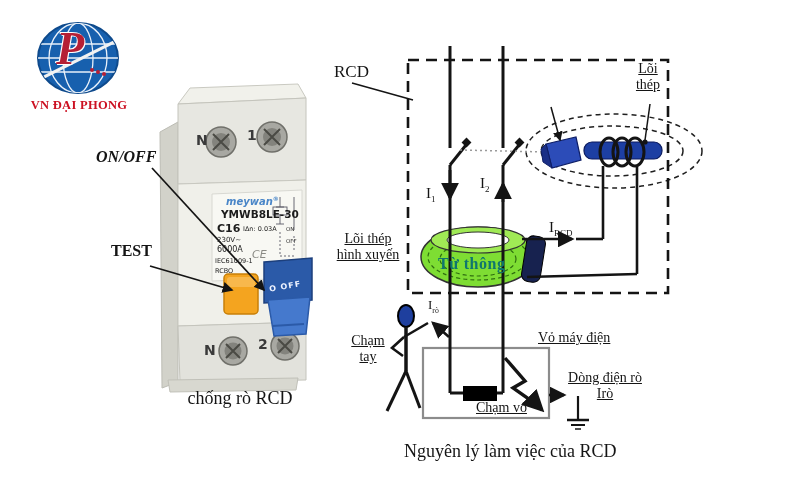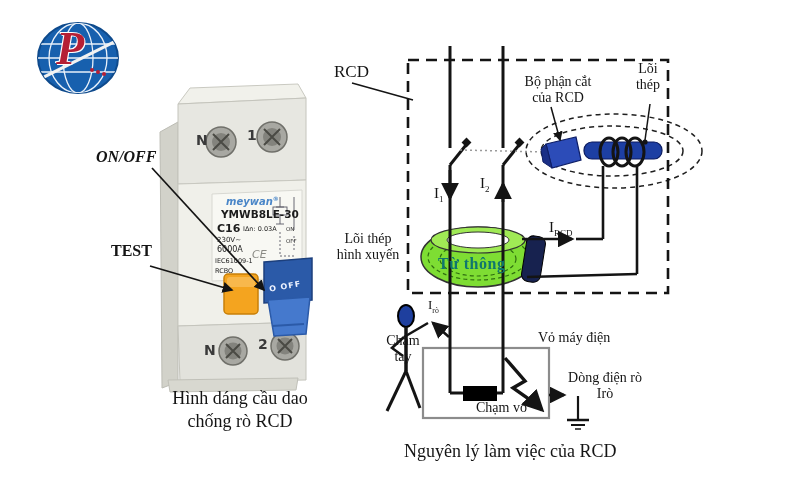--- a/index.html
+++ b/index.html
@@ -3,21 +3,21 @@
 <meta charset="utf-8">
 <style>
   html,body{margin:0;padding:0;background:#fff;}
   .stage{position:relative;width:800px;height:500px;background:#ffffff;overflow:hidden;
          font-family:"Liberation Serif", serif;color:#141414;}
   .art{position:absolute;left:0;top:0;width:800px;height:500px;}
   .lbl{position:absolute;white-space:nowrap;color:#141414;line-height:1.15;}
   .center{text-align:center;}
   sub{font-size:0.60em;line-height:0;}
   .serif17{font-size:17px;}
-  .serif14{font-size:14px;}
+  .serif14{font-size:14px;text-decoration:underline;}
   .serif15{font-size:15px;}
   .cap18{font-size:18px;}
   .flux{font-size:16px;font-weight:bold;color:#0f766e;letter-spacing:0.5px;}
   .brandtext{position:absolute;left:24px;top:98px;width:110px;text-align:center;
              font-size:12.5px;font-weight:bold;color:#cc1122;letter-spacing:0.3px;
              font-family:"Liberation Serif",serif;}
   .logo-p{position:absolute;left:56px;top:22px;font-size:46px;font-weight:bold;font-style:italic;
           color:#b51f35;text-shadow:1px 1px 0 #fff,-1px -1px 0 #fff;font-family:"Liberation Serif",serif;}
   .np{position:absolute;font-family:"DejaVu Sans",sans-serif;color:#1c1c1c;white-space:nowrap;}
   .onofflbl{font-size:16px;font-weight:600;}
@@ -198,20 +198,21 @@
       <g stroke="#141414">
         <line x1="567" y1="420" x2="589" y2="420" stroke-width="2.5"></line>
         <line x1="571" y1="425" x2="585" y2="425" stroke-width="2"></line>
         <line x1="575" y1="429" x2="581" y2="429" stroke-width="1.5"></line>
       </g>
     </g>
   </g>
 </svg>
 
 <div class="logo-p">P</div>
+<div class="brandtext">VN ĐẠI PHONG</div>
 
 <div class="lbl onofflbl" style="left:96px;top:148px;font-style:italic;">ON/OFF</div>
 <div class="lbl onofflbl" style="left:111px;top:242px;">TEST</div>
 
 <div class="terminal" style="left:196px;top:132px;">N</div>
 <div class="terminal" style="left:247px;top:127px;">1</div>
 <div class="terminal" style="left:204px;top:342px;">N</div>
 <div class="terminal" style="left:258px;top:336px;">2</div>
 
 <div class="np" style="left:226px;top:195px;font-size:10px;font-weight:bold;font-style:italic;color:#4a86c8;"><span>meywan</span><span style="font-size:6px;vertical-align:super;">®</span></div>
@@ -221,50 +222,45 @@
 <div class="np" style="left:217px;top:236px;font-size:7px;">230V~</div>
 <div class="np" style="left:217px;top:245px;font-size:8px;">6000A</div>
 <div class="np" style="left:215px;top:257px;font-size:6.5px;">IEC61009-1</div>
 <div class="np" style="left:215px;top:267px;font-size:6.5px;">RCBO</div>
 <div class="np" style="left:252px;top:248px;font-size:11px;font-style:italic;color:#8a8a84;">CE</div>
 <div class="np" style="left:286px;top:226px;font-size:5.5px;color:#333;">ON</div>
 <div class="np" style="left:286px;top:238px;font-size:5.5px;color:#333;">OFF</div>
 <div class="lever-txt">O OFF</div>
 
 <div class="lbl cap18 center" style="left:158px;top:387px;width:164px;line-height:1.25;">
-  <div>Hình dáng cầu dao</div>
   <div>chống rò RCD</div>
 </div>
 
 <div class="lbl serif17" style="left:334px;top:62px;">RCD</div>
 
-<div class="lbl serif14 center" style="left:510px;top:74px;width:96px;">
-  <div>Bộ phận cắt</div>
-  <div>của RCD</div>
-</div>
 
 <div class="lbl serif14 center" style="left:626px;top:61px;width:44px;">
   <div>Lõi</div>
   <div>thép</div>
 </div>
 
-<div class="lbl serif15" style="left:426px;top:185px;margin-left:8px;"><span>I</span><sub>1</sub></div>
+<div class="lbl serif15" style="left:426px;top:185px;"><span>I</span><sub>1</sub></div>
 <div class="lbl serif15" style="left:480px;top:175px;"><span>I</span><sub>2</sub></div>
 <div class="lbl serif15" style="left:549px;top:219px;"><span>I</span><sub>RCD</sub></div>
 
 <div class="lbl serif14 center" style="left:328px;top:231px;width:80px;">
   <div>Lõi thép</div>
   <div>hình xuyến</div>
 </div>
 
 <div class="lbl flux" style="left:438px;top:255px;">Từ thông</div>
 
 <div class="lbl" style="left:428px;top:298px;font-size:13px;"><span>I</span><sub>rò</sub></div>
 
-<div class="lbl serif14 center" style="left:344px;top:333px;width:48px;margin-left:35px;">
+<div class="lbl serif14 center" style="left:344px;top:333px;width:48px;">
   <div>Chạm</div>
   <div>tay</div>
 </div>
 
 <div class="lbl serif14" style="left:538px;top:330px;text-align:center;">Vỏ máy điện</div>
 <div class="lbl serif14" style="left:476px;top:400px;">Chạm vỏ</div>
 
 <div class="lbl serif14 center" style="left:558px;top:370px;width:94px;">
   <div>Dòng điện rò</div>
   <div>Irò</div>

